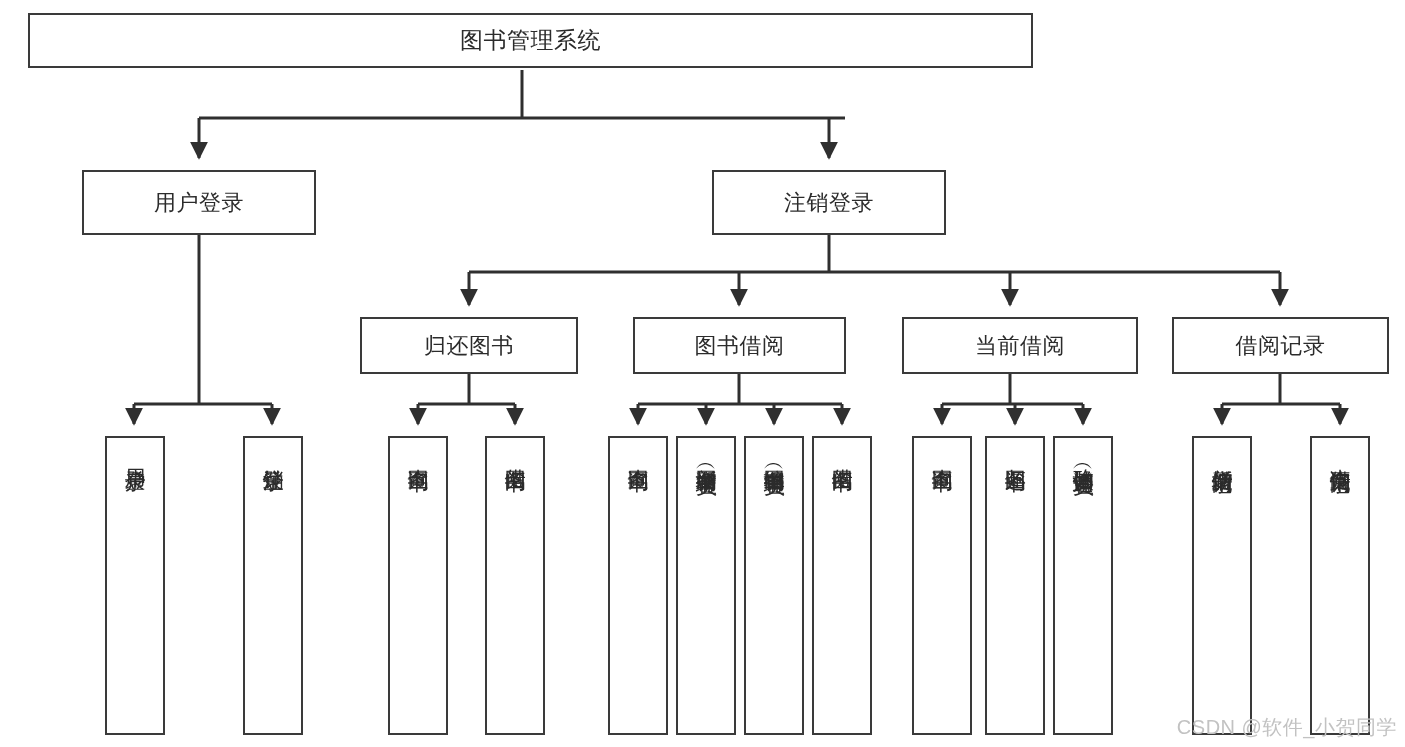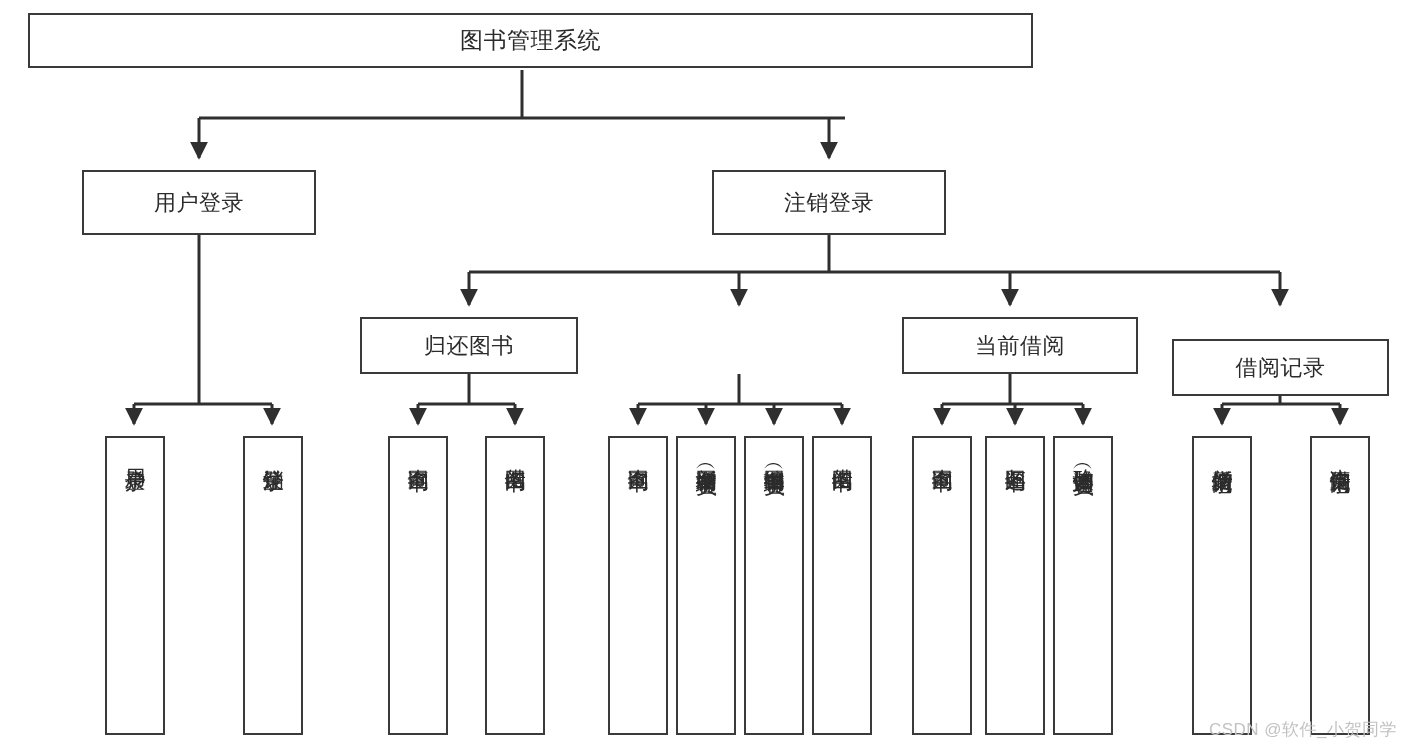--- a/index.html
+++ b/index.html
@@ -54,21 +54,21 @@
     left: 0;
     top: 0;
     width: 1405px;
     height: 747px;
     pointer-events: none;
   }
   .watermark {
     position: absolute;
     right: 8px;
     bottom: 6px;
-    font-size: 17px;
+    font-size: 20px;
     color: #c2c2c2;
     white-space: nowrap;
     letter-spacing: 0.5px;
   }
 </style>
 </head>
 <body>
 
 <div id="canvas">
 
@@ -130,24 +130,27 @@
   <div class="node node-h" style="left:82px; top:170px; width:234px; height:65px;">
     <span>用户登录</span>
   </div>
   <div class="node node-h" style="left:712px; top:170px; width:234px; height:65px;">
     <span>注销登录</span>
   </div>
 
   <div class="node node-h" style="left:360px; top:317px; width:218px; height:57px;">
     <span>归还图书</span>
   </div>
+  <div class="node node-h" style="left:633px; top:317px; width:213px; height:57px;">
+    <span>图书借阅</span>
+  </div>
   <div class="node node-h" style="left:902px; top:317px; width:236px; height:57px;">
     <span>当前借阅</span>
   </div>
-  <div class="node node-h" style="left:1172px; top:317px; width:217px; height:57px;margin-top:22px;">
+  <div class="node node-h" style="left:1172px; top:317px; width:217px; height:57px;">
     <span>借阅记录</span>
   </div>
 
   <div class="node node-v" style="left:105px; top:436px; width:60px; height:299px;">
     <span class="vtext">用户登录</span>
   </div>
   <div class="node node-v" style="left:243px; top:436px; width:60px; height:299px;">
     <span class="vtext">注销登录</span>
   </div>
 

